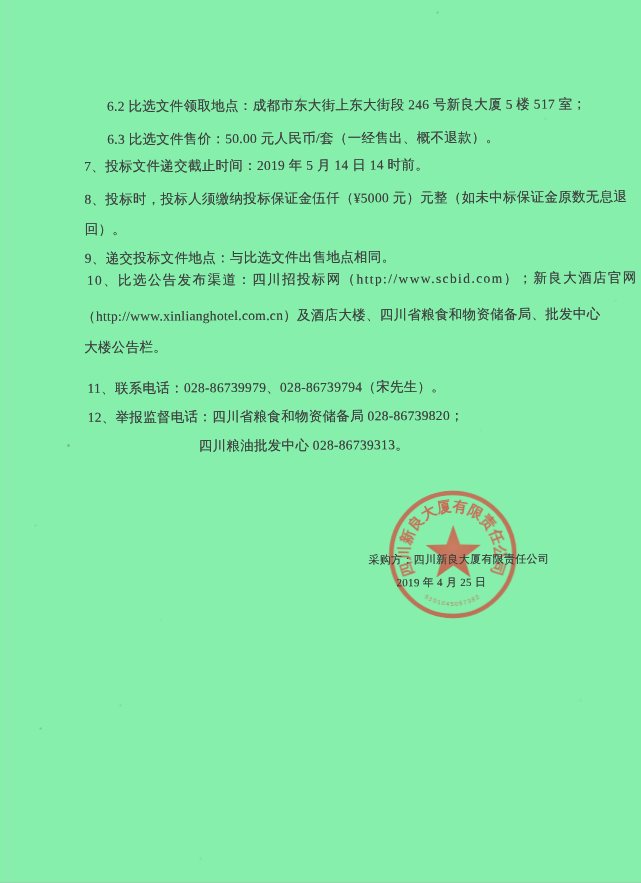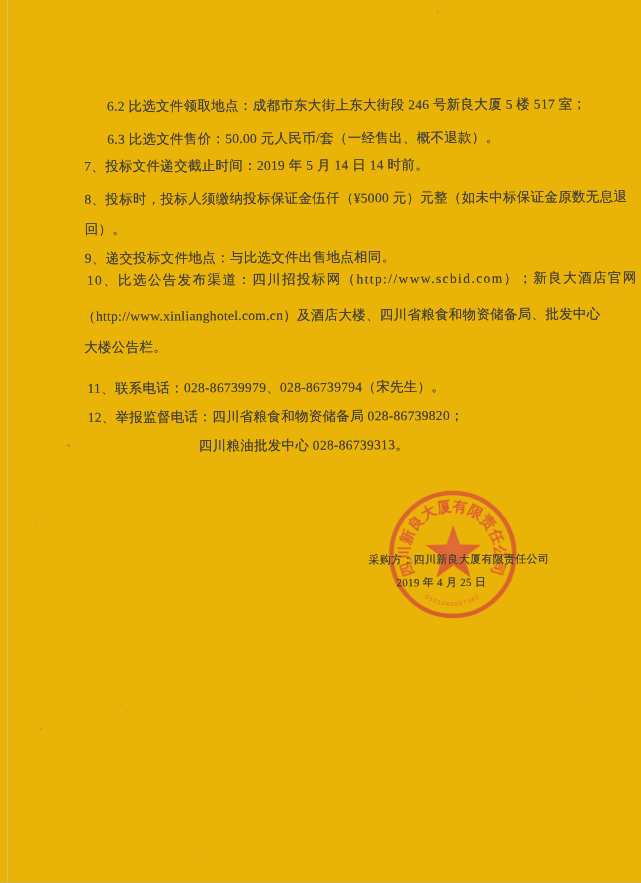--- a/index.html
+++ b/index.html
@@ -1,19 +1,19 @@
 <!DOCTYPE html>
 <html><head>
 <meta charset="utf-8">
 <style>
   html,body{margin:0;padding:0;background:#ffffff;}
   .page{
     position:relative;
     width:641px;height:883px;
-    background:#eab308;
+    background:#86efac;
     overflow:hidden;
     font-family:"Liberation Serif","DejaVu Serif",serif;
   }
   
   .edge-left{
     position:absolute;left:7px;top:0;bottom:0;width:1px;
     background:rgba(188,205,210,0.45);
   }
   .edge-bottom{
     position:absolute;left:0;right:0;bottom:0;height:1px;

